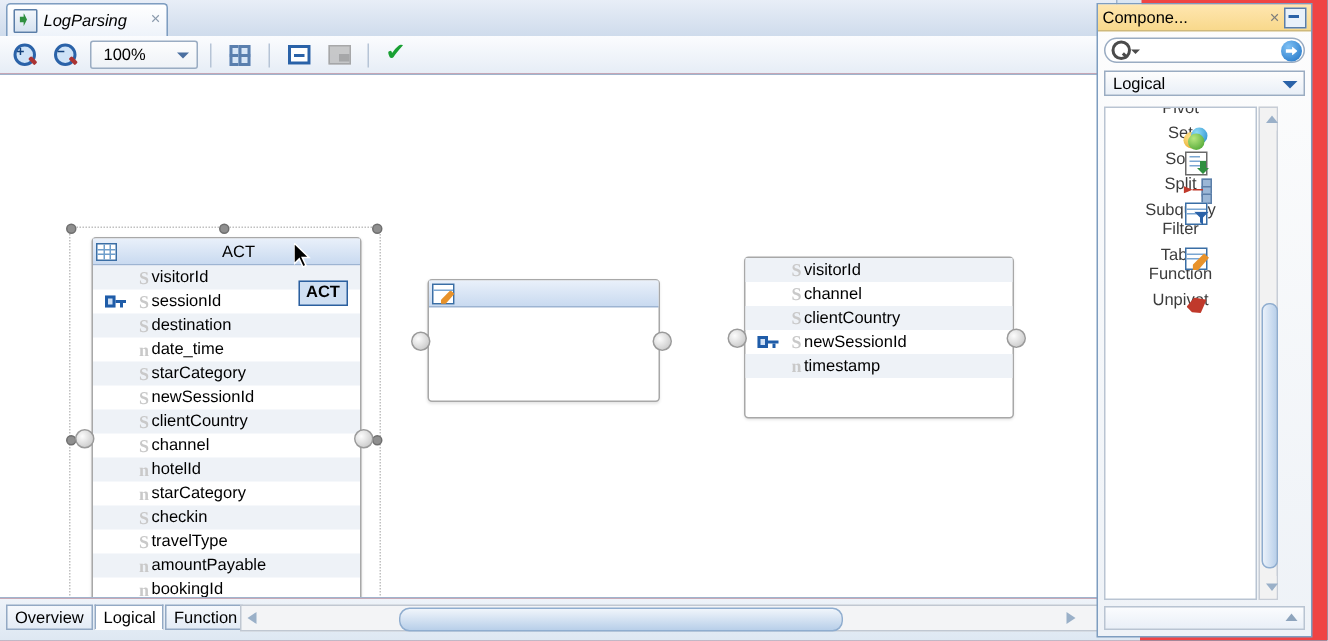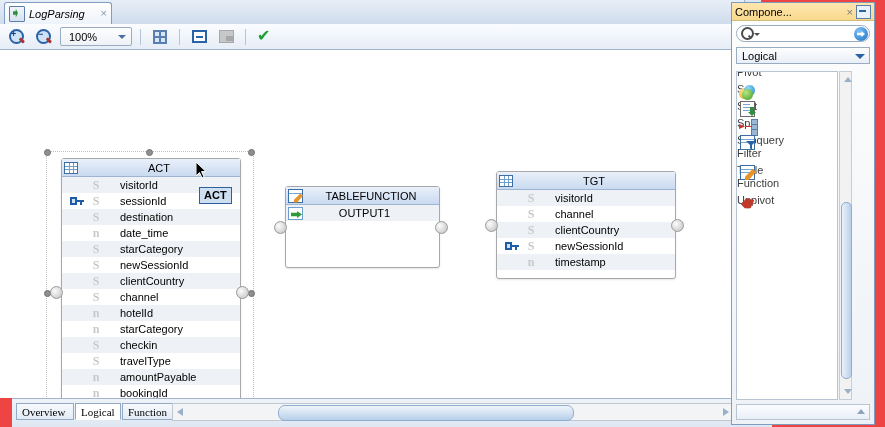--- a/index.html
+++ b/index.html
@@ -73,21 +73,21 @@
   .row{height:16px;display:flex;align-items:center;position:relative;font-size:11px;}
   .row.alt{background:#eef2f7;}
   .keyico{position:absolute;left:8px;top:4px;width:14px;height:8px;}
   .keyico b{position:absolute;left:0;top:0;width:7px;height:8px;border:2px solid #1f5ca8;
     box-sizing:border-box;background:#cfe0f5;}
   .keyico s{position:absolute;left:7px;top:3px;width:7px;height:2px;background:#1f5ca8;}
   .keyico s:after{content:"";position:absolute;left:3px;top:2px;width:2px;height:3px;background:#1f5ca8;}
   .typeico{position:absolute;left:27px;top:1px;width:14px;height:14px;border-radius:50%;
     color:#c9c9c9;font-size:12px;font-weight:bold;text-align:center;line-height:14px;
     font-family:"Liberation Serif",serif;}
-  .rowlbl{position-anchor:none;margin-left:58px;}
+  .rowlbl{position-anchor:none;margin-left:39px;}
 
   
   .port{position:absolute;width:11px;height:11px;border-radius:50%;
     background:radial-gradient(circle at 35% 35%,#fcfcfc,#bfbfbf);border:1px solid #9a9a9a;}
   .handle{position:absolute;width:5px;height:5px;border-radius:50%;
     background:#8f8f8f;border:1px solid #6f6f6f;}
 
   
   .tooltip{position:absolute;background:#cfdff2;border:1px solid #2b5f9e;
     font-size:11px;font-weight:bold;padding:0 4px;line-height:14px;height:15px;}
@@ -117,22 +117,22 @@
   .sbarrow.up:after{border-bottom:5px solid #9ab0c8;}
   .sbarrow.dn:after{border-top:5px solid #9ab0c8;}
 
   
   .colarrow{position:absolute;left:744px;top:0;width:16px;height:24px;
     background:linear-gradient(#dce7f4,#bcd0e7);border-left:1px solid #9fb4cd;}
   .colarrow:after{content:"";position:absolute;left:3px;top:9px;
     border-left:5px solid transparent;border-right:5px solid transparent;border-top:6px solid #4a6fa0;}
 
   
-  .bottombar{position:absolute;left:12px;top:398px;width:760px;height:29px;
-    background:linear-gradient(#eef3f9,#dde7f2);border-top:1px solid #9fb4cd;font-family:Liberation Serif, serif;}
+  .bottombar{position:absolute;left:0;top:398px;width:760px;height:29px;
+    background:linear-gradient(#eef3f9,#dde7f2);border-top:1px solid #9fb4cd;}
   .btab{position:absolute;top:4px;height:17px;background:linear-gradient(#f6f9fd,#e3ebf5);
     border:1px solid #93a9c4;font-size:11px;padding:0 5px;line-height:16px;box-sizing:border-box;}
   .btab.sel{background:#fff;font-weight:normal;border-bottom-color:#fff;}
   .hsb{position:absolute;left:160px;top:4px;width:576px;height:18px;
     background:#f3f4f6;border:1px solid #c0c7d1;box-sizing:border-box;}
   .hsb .thumb{position:absolute;left:105px;top:1px;width:294px;height:14px;border-radius:7px;
     background:linear-gradient(#f0f5fb,#b8cfe9);border:1px solid #8fadcf;}
   .hsb .a{position:absolute;top:4px;width:8px;height:8px;}
   .hsb .a.l{left:4px;}
   .hsb .a.r{right:16px;}
@@ -161,21 +161,21 @@
     background:radial-gradient(circle at 35% 30%,#7fc1f5,#1b6fc2);}
   .gobtn:after{content:"";position:absolute;left:3px;top:4px;width:8px;height:6px;background:#fff;
     clip-path:polygon(0 30%,55% 30%,55% 0,100% 50%,55% 100%,55% 70%,0 70%);}
   .combo{margin:4px 4px 0 4px;height:17px;background:linear-gradient(#fdfdfd,#e9eff7);
     border:1px solid #9aacc2;display:flex;align-items:center;font-size:11px;
     padding-left:5px;box-sizing:border-box;position:relative;}
   .combo .arr{position:absolute;right:4px;top:6px;border-left:5px solid transparent;
     border-right:5px solid transparent;border-top:5px solid #2a62a8;}
   .palette{position:absolute;left:4px;top:68px;width:102px;bottom:24px;
     background:#fff;border:1px solid #b9c4d2;overflow:hidden;box-sizing:border-box;}
-  .pitem{text-align:left;padding-top:4px;}
+  .pitem{text-align:center;padding-top:4px;}
   .pitem .ic{width:22px;height:20px;margin:0 auto 1px auto;position:relative;}
   .pitem .nm{font-size:11px;color:#3c3c3c;line-height:13px;}
   .pscroll{position:absolute;left:107px;top:68px;width:13px;bottom:24px;background:#f2f2f2;border:1px solid #c7cdd6;box-sizing:border-box;}
   .pscroll .thumb{position:absolute;left:1px;top:130px;width:9px;height:175px;border-radius:5px;
     background:linear-gradient(90deg,#eaf1fa,#b9d0ea);border:1px solid #8fadcf;}
   .dockfoot{position:absolute;left:4px;right:4px;bottom:4px;height:16px;
     background:linear-gradient(#fbfcfe,#e9eff7);border:1px solid #b9c4d2;box-sizing:border-box;}
   .dockfoot:after{content:"";position:absolute;right:4px;top:4px;
     border-left:4px solid transparent;border-right:4px solid transparent;border-bottom:5px solid #8ea4bd;}
 
@@ -352,38 +352,26 @@
       <div class="port" style="left:236px;top:236px;"></div>
 
       <svg class="cursor" style="left:196px;top:112px;" viewBox="0 0 12 18">
         <polygon points="0,0 0,14 3.5,10.5 6,16 8,15 5.5,9.6 10,9.6" fill="#000" stroke="#fff" stroke-width="1"></polygon>
       </svg>
       <div class="tooltip" style="left:199px;top:137px;">ACT</div>
 
       <div class="node" style="left:285px;top:136px;width:155px;height:82px;">
         <div class="nhead">
           <span class="tfico"></span>
-          <span class="t">TABLEFUNCTION</span>
-        </div>
-        <div class="row alt">
-          <span class="arrico"></span>
-          <span style="flex:1;text-align:center;padding-left:4px;">OUTPUT1</span>
         </div>
       </div>
       <div class="port" style="left:274px;top:171px;"></div>
       <div class="port" style="left:435px;top:171px;"></div>
 
       <div class="node" style="left:496px;top:121px;width:180px;height:108px;">
-        <div class="nhead">
-          <span class="gridico">
-              <i></i>
-              <u></u>
-            </span>
-          <span class="t">TGT</span>
-        </div>
         <div id="tgt-rows">
             <div class="row alt">
               <span class="typeico">S</span>
               <span class="rowlbl">visitorId</span>
             </div>
             <div class="row">
               <span class="typeico">S</span>
               <span class="rowlbl">channel</span>
             </div>
             <div class="row alt">

